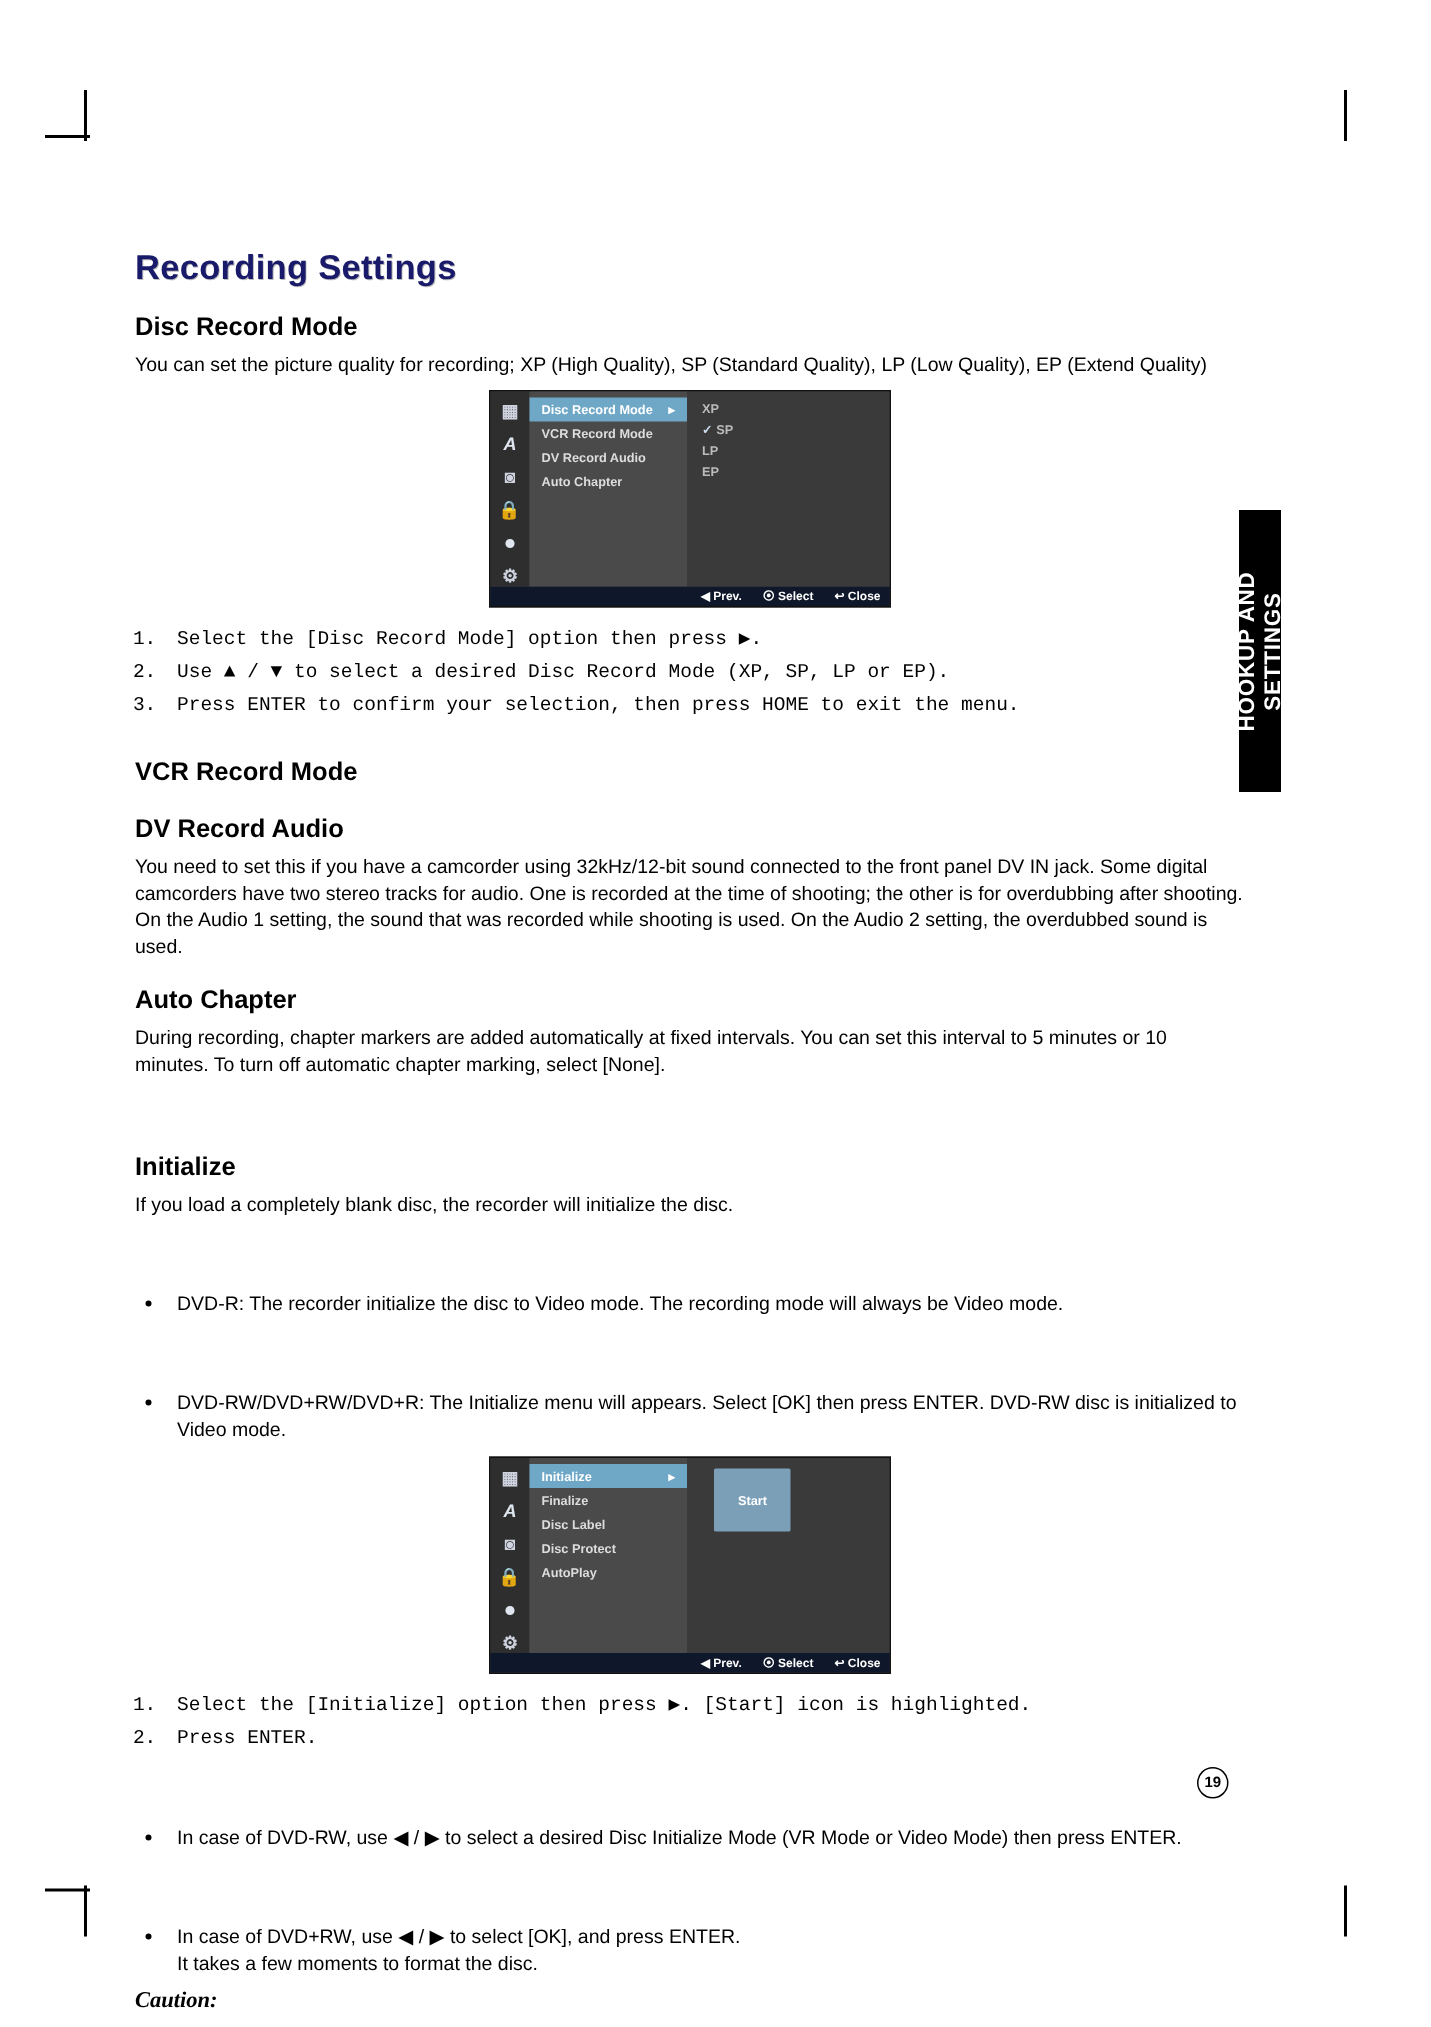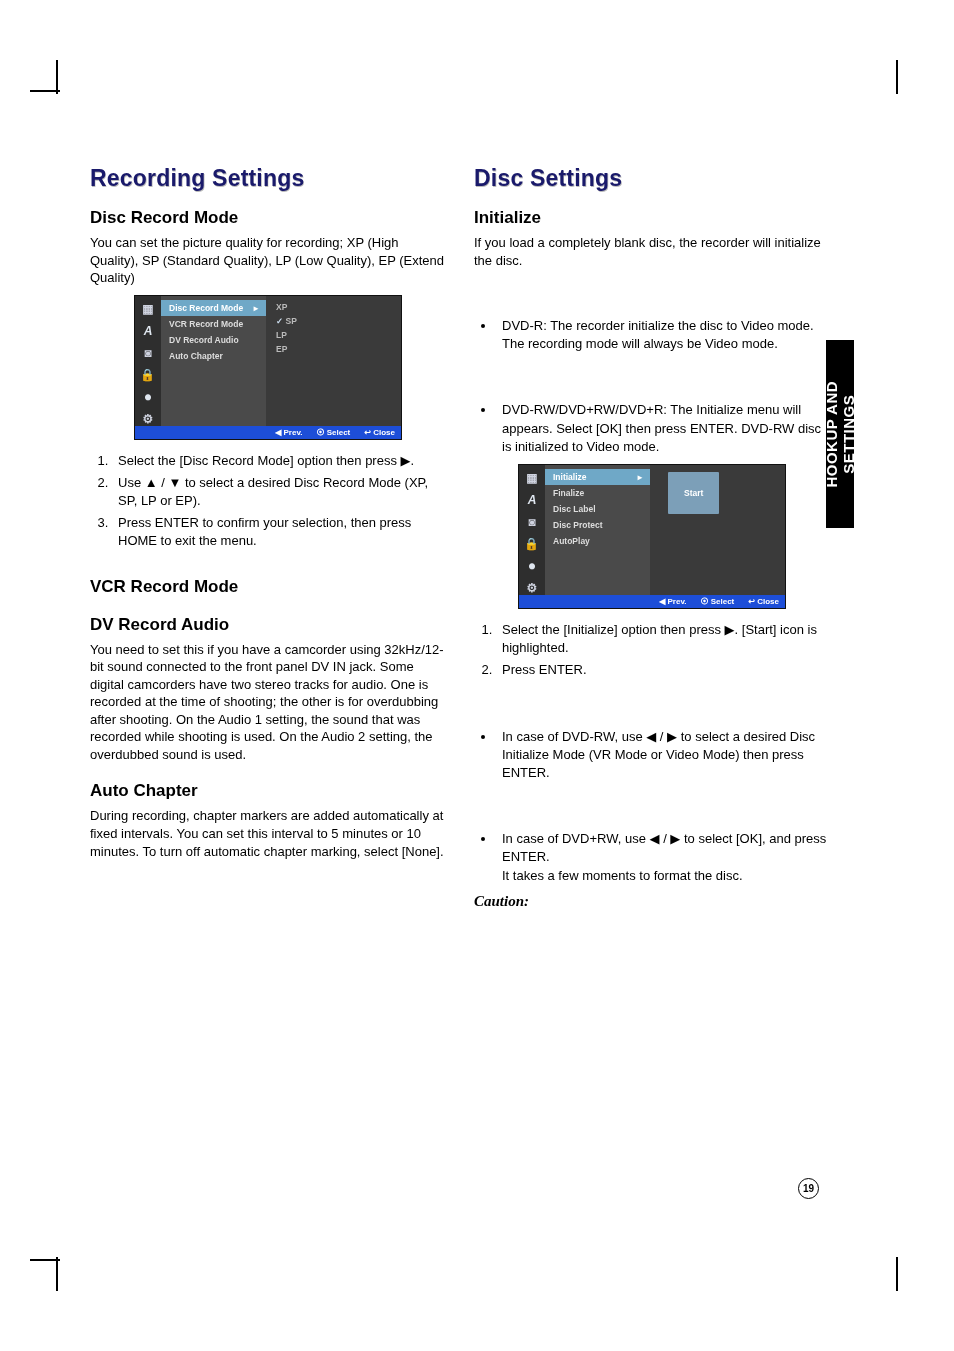--- a/index.html
+++ b/index.html
@@ -21,20 +21,21 @@
     position: absolute;
     background: #000;
   }
   .content {
     position: absolute;
     left: 90px;
     top: 165px;
     width: 740px;
     display: flex;
     gap: 28px;
+    flex-direction: column;
   }
   .col {
     flex: 1 1 0;
     min-width: 0;
   }
   .main-title {
     font-size: 23px;
     font-weight: bold;
     color: #1a1a6b;
     margin: 0 0 14px 0;
@@ -50,21 +51,21 @@
     font-size: 13px;
     line-height: 1.35;
     margin: 0 0 6px 0;
   }
   ol {
     font-size: 13px;
     line-height: 1.4;
     padding-left: 22px;
     margin: 6px 0 6px 0;
   }
-  ol li { margin-bottom: 4px; padding-left: 6px;}
+  ol li { margin-bottom: 4px; padding-left: 6px; font-family: Liberation Mono, monospace;}
   ul.bullets {
     list-style: disc;
     font-size: 13px;
     line-height: 1.4;
     padding-left: 22px;
     margin: 6px 0 6px 0;
   }
   ul.bullets li { margin-bottom: 6px; padding-left:6px;margin-top:48px;}
   .caution {
     font-style: italic;
@@ -138,21 +139,21 @@
   .osd-right .start-btn {
     display: inline-block;
     margin: 3px 0 0 18px;
     background: #7c9fb8;
     color: #fff;
     padding: 16px 16px;
     font-size: 8.5px;
     border-radius: 1px;
   }
   .osd-footer {
-    background: #1d4ed8;
+    background: #0f172a;
     color: #fff;
     font-size:8px;
     padding: 2px 6px;
     display:flex;
     justify-content:flex-end;
     gap: 14px;
   }
 
   
   .side-tab {
@@ -262,21 +263,20 @@
       <div class="sub-title" style="margin-top:26px;">VCR Record Mode</div>
 
       <div class="sub-title" style="margin-top:18px;">DV Record Audio</div>
       <p>You need to set this if you have a camcorder using 32kHz/12-bit sound connected to the front panel DV IN jack. Some digital camcorders have two stereo tracks for audio. One is recorded at the time of shooting; the other is for overdubbing after shooting. On the Audio 1 setting, the sound that was recorded while shooting is used. On the Audio 2 setting, the overdubbed sound is used.</p>
 
       <div class="sub-title" style="margin-top:18px;">Auto Chapter</div>
       <p>During recording, chapter markers are added automatically at fixed intervals. You can set this interval to 5 minutes or 10 minutes. To turn off automatic chapter marking, select [None].</p>
     </div>
 
     <div class="col">
-      <h1 class="main-title">Disc Settings</h1>
 
       <div class="sub-title">Initialize</div>
       <p>If you load a completely blank disc, the recorder will initialize the disc.</p>
 
       <ul class="bullets">
         <li>DVD-R: The recorder initialize the disc to Video mode. The recording mode will always be Video mode.</li>
         <li>DVD-RW/DVD+RW/DVD+R: The Initialize menu will appears. Select [OK] then press ENTER. DVD-RW disc is initialized to Video mode.</li>
       </ul>
 
 

